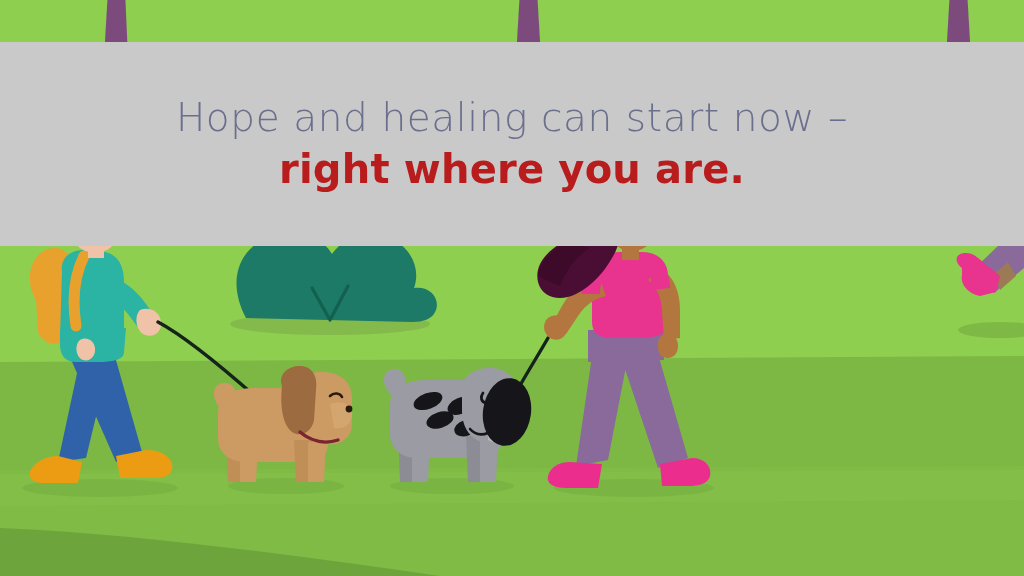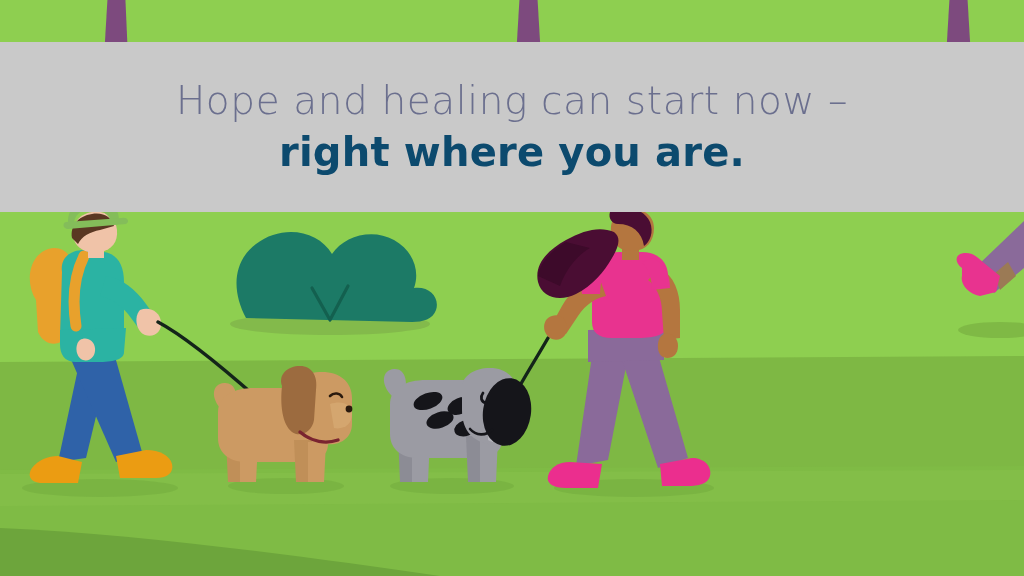--- a/index.html
+++ b/index.html
@@ -21,39 +21,39 @@
     width: 1024px;
     height: 576px;
     display: block;
   }
   
   .caption-banner {
     position: absolute;
     left: 0;
     top: 42px;
     width: 1024px;
-    height: 170px;
+    height: 204px;
     background: #c9c9c9;
     z-index: 40;
     display: flex;
     flex-direction: column;
     align-items: center;
     justify-content: center;
   }
   .caption-line1 {
     color: #6b6f8e;
     font-size: 39px;
     font-weight: 300;
     letter-spacing: 0.6px;
     line-height: 1.15;
     white-space: nowrap;
     font-family: "DejaVu Sans", sans-serif;
   }
   .caption-line2 {
-    color: #0c4a6e;
+    color: #b91c1c;
     font-size: 40px;
     font-weight: bold;
     letter-spacing: 0.2px;
     line-height: 1.15;
     white-space: nowrap;
     margin-top: 6px;
     font-family: "DejaVu Sans", sans-serif;
   }
 </style>
 </head>

